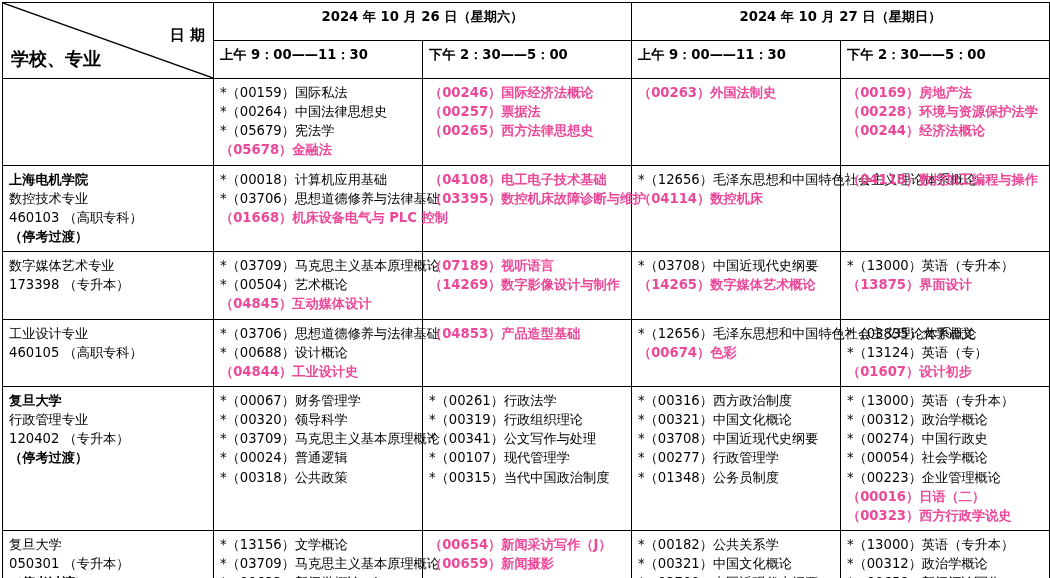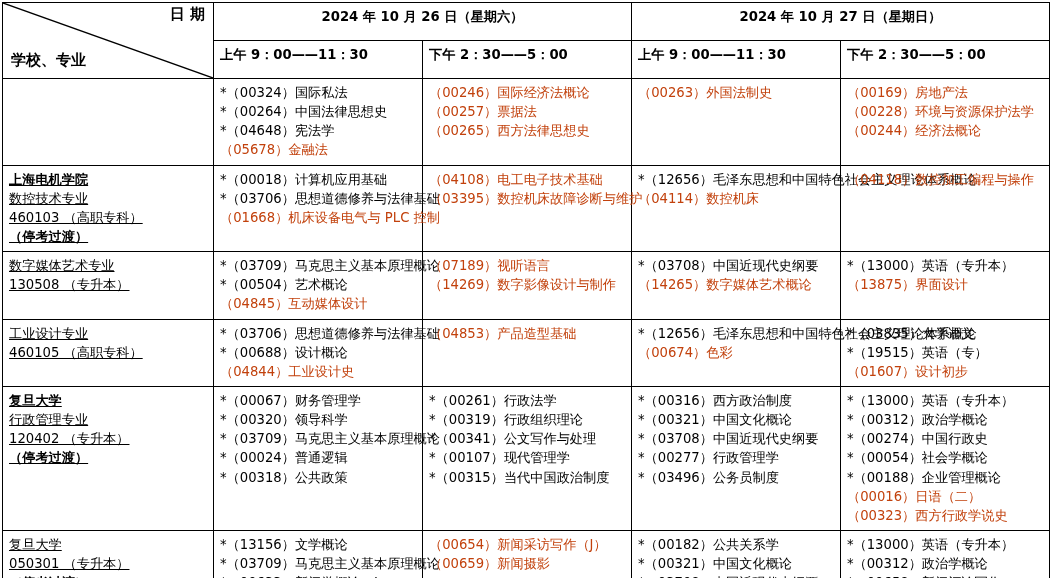--- a/index.html
+++ b/index.html
@@ -5,26 +5,26 @@
   html,body{margin:0;padding:0;background:#ffffff;}
   body{font-family:"DejaVu Sans","Liberation Sans",sans-serif;color:#000;}
   .sheet{width:1050px;height:578px;position:relative;box-sizing:border-box;overflow:hidden;}
   table.exam{border-collapse:collapse;width:1048px;margin:2px 0 0 2px;table-layout:fixed;}
   table.exam td{border:1px solid #000;vertical-align:top;padding:4px 6px 5px 6px;font-size:13.2px;line-height:1.45;}
   .hdr-cell{text-align:center;font-weight:bold;font-size:15px;vertical-align:middle;}
   .sub-hdr{text-align:left;font-weight:bold;font-size:14px;vertical-align:middle;}
   
   .corner{position:relative;height:66px;padding:0;}
   .corner .diag{position:absolute;left:0;top:0;width:100%;height:100%;}
-  .corner .lbl-date{position:absolute;right:8px;top:1px;font-weight:bold;font-size:15px;}
-  .corner .lbl-school{position:absolute;left:8px;bottom:6px;font-weight:bold;font-size:15px;}
-  .red{color:#c2410c;}
+  .corner .lbl-date{position:absolute;right:8px;top:22px;font-weight:bold;font-size:15px;}
+  .corner .lbl-school{position:absolute;left:8px;bottom:6px;font-weight:bold;font-size:18px;}
+  .red{color:#ec4899;font-weight:bold;}
   .blk{color:#000;}
   .course{white-space:nowrap;}
-  .left-name{font-size:13.2px;line-height:1.5;text-decoration:underline;}
+  .left-name{font-size:13.2px;line-height:1.5;}
   .left-name .uni{font-weight:bold;color:#000;}
   .cell-lines > div{margin:0;padding:0;}
 </style>
 </head>
 <body>
 
 <div class="sheet">
   <table class="exam">
     <colgroup>
       <col style="width:210px">
@@ -47,23 +47,23 @@
       </tr>
       <tr>
         <td class="sub-hdr">上午 9：00——11：30</td>
         <td class="sub-hdr">下午 2：30——5：00</td>
         <td class="sub-hdr">上午 9：00——11：30</td>
         <td class="sub-hdr">下午 2：30——5：00</td>
       </tr>
     <tr>
           <td class="left-name"></td>
           <td class="cell-lines">
-            <div class="course blk">*（00324）国际私法</div>
+            <div class="course blk">*（00159）国际私法</div>
             <div class="course blk">*（00264）中国法律思想史</div>
-            <div class="course blk">*（04648）宪法学</div>
+            <div class="course blk">*（05679）宪法学</div>
             <div class="course red">（05678）金融法</div>
           </td>
           <td class="cell-lines">
             <div class="course red">（00246）国际经济法概论</div>
             <div class="course red">（00257）票据法</div>
             <div class="course red">（00265）西方法律思想史</div>
           </td>
           <td class="cell-lines">
             <div class="course red">（00263）外国法制史</div>
           </td>
@@ -93,21 +93,21 @@
             <div class="course blk">*（12656）毛泽东思想和中国特色社会主义理论体系概论</div>
             <div class="course red">（04114）数控机床</div>
           </td>
           <td class="cell-lines">
             <div class="course red">（04118）数控加工编程与操作</div>
           </td>
         </tr>
         <tr>
           <td class="left-name">
             <div class="">数字媒体艺术专业</div>
-            <div class="">130508 （专升本）</div>
+            <div class="">173398 （专升本）</div>
           </td>
           <td class="cell-lines">
             <div class="course blk">*（03709）马克思主义基本原理概论</div>
             <div class="course blk">*（00504）艺术概论</div>
             <div class="course red">（04845）互动媒体设计</div>
           </td>
           <td class="cell-lines">
             <div class="course red">（07189）视听语言</div>
             <div class="course red">（14269）数字影像设计与制作</div>
           </td>
@@ -132,21 +132,21 @@
           </td>
           <td class="cell-lines">
             <div class="course red">（04853）产品造型基础</div>
           </td>
           <td class="cell-lines">
             <div class="course blk">*（12656）毛泽东思想和中国特色社会主义理论体系概论</div>
             <div class="course red">（00674）色彩</div>
           </td>
           <td class="cell-lines">
             <div class="course blk">*（03835）大学语文</div>
-            <div class="course blk">*（19515）英语（专）</div>
+            <div class="course blk">*（13124）英语（专）</div>
             <div class="course red">（01607）设计初步</div>
           </td>
         </tr>
         <tr>
           <td class="left-name">
             <div class="uni">复旦大学</div>
             <div class="">行政管理专业</div>
             <div class="">120402  （专升本）</div>
             <div class="uni">（停考过渡）</div>
           </td>
@@ -162,28 +162,28 @@
             <div class="course blk">*（00319）行政组织理论</div>
             <div class="course blk">*（00341）公文写作与处理</div>
             <div class="course blk">*（00107）现代管理学</div>
             <div class="course blk">*（00315）当代中国政治制度</div>
           </td>
           <td class="cell-lines">
             <div class="course blk">*（00316）西方政治制度</div>
             <div class="course blk">*（00321）中国文化概论</div>
             <div class="course blk">*（03708）中国近现代史纲要</div>
             <div class="course blk">*（00277）行政管理学</div>
-            <div class="course blk">*（03496）公务员制度</div>
+            <div class="course blk">*（01348）公务员制度</div>
           </td>
           <td class="cell-lines">
             <div class="course blk">*（13000）英语（专升本）</div>
             <div class="course blk">*（00312）政治学概论</div>
             <div class="course blk">*（00274）中国行政史</div>
             <div class="course blk">*（00054）社会学概论</div>
-            <div class="course blk">*（00188）企业管理概论</div>
+            <div class="course blk">*（00223）企业管理概论</div>
             <div class="course red">（00016）日语（二）</div>
             <div class="course red">（00323）西方行政学说史</div>
           </td>
         </tr>
         <tr>
           <td class="left-name">
             <div class="">复旦大学</div>
             <div class="">050301  （专升本）</div>
             <div class="uni">（停考过渡）</div>
           </td>

